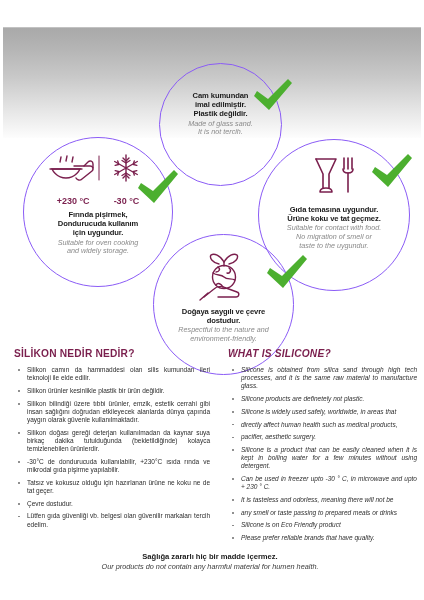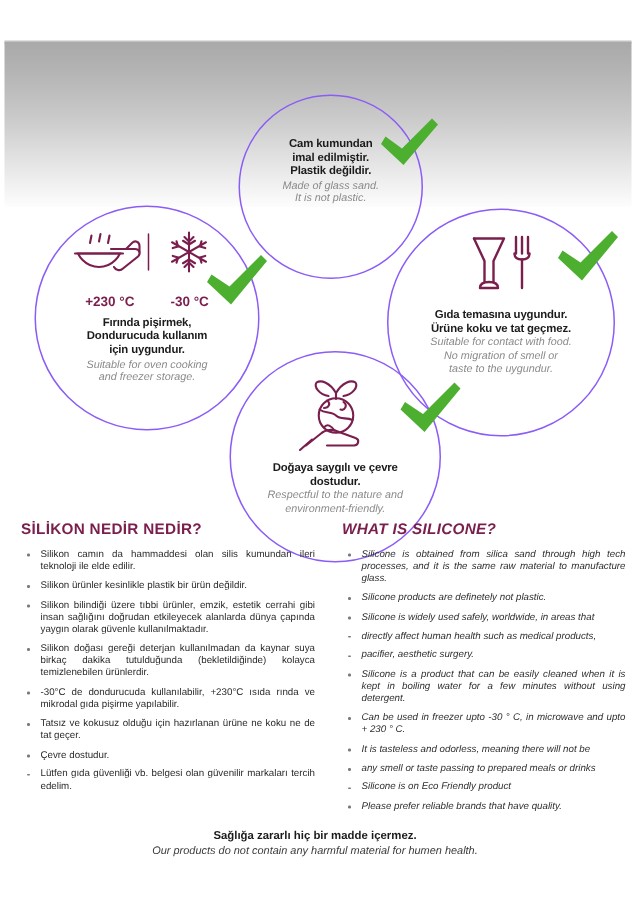--- a/index.html
+++ b/index.html
@@ -84,21 +84,21 @@
   <div class="gradient-band"></div>
 
   <div class="circle c-top">
     <div class="tr-text">
       <div>Cam kumundan</div>
       <div>imal edilmiştir.</div>
       <div>Plastik değildir.</div>
     </div>
     <div class="en-text">
       <div>Made of glass sand.</div>
-      <div>It is not plastic.</div>
+      <div>It is not tercih.</div>
     </div>
   </div>
   <svg class="tick" style="left:251px;top:77px;" width="44" height="36" viewBox="0 0 44 36">
     <path d="M3 19 L6 14 L17 22 L37 2 L41 6 L18 33 Z" fill="#4caf2f"></path>
   </svg>
 
   <div class="circle c-left">
     <div class="icon-wrap">
       <svg width="108" height="42" viewBox="0 0 108 42">
         <g stroke="#7a1f4d" stroke-width="1.4" fill="none" stroke-linecap="round">
@@ -127,21 +127,21 @@
       <span style="color:#7a1f4d;font-weight:bold;font-size:9px;">+230 °C</span>
       <span style="color:#7a1f4d;font-weight:bold;font-size:9px;margin-left:20px;">-30 °C</span>
     </div>
     <div class="tr-text" style="margin-top:4px;">
       <div>Fırında pişirmek,</div>
       <div>Dondurucuda kullanım</div>
       <div>için uygundur.</div>
     </div>
     <div class="en-text">
       <div>Suitable for oven cooking</div>
-      <div>and freezer storage.</div>
+      <div>and widely storage.</div>
     </div>
   </div>
   <svg class="tick" style="left:135px;top:168px;" width="46" height="38" viewBox="0 0 46 38">
     <path d="M3 20 L6 15 L18 23 L39 2 L43 6 L19 35 Z" fill="#4caf2f"></path>
   </svg>
 
   <div class="circle c-right">
     <div class="icon-wrap">
       <svg width="46" height="44" viewBox="0 0 46 44">
         <g stroke="#7a1f4d" stroke-width="1.6" fill="none" stroke-linecap="round" stroke-linejoin="round">

